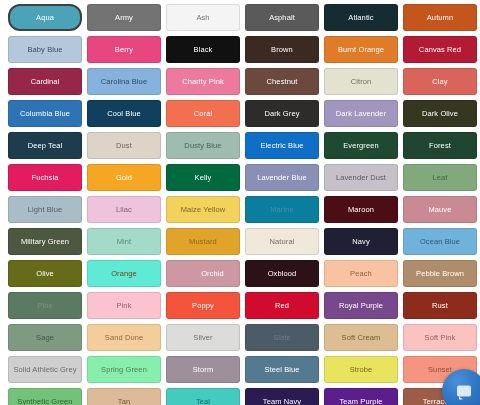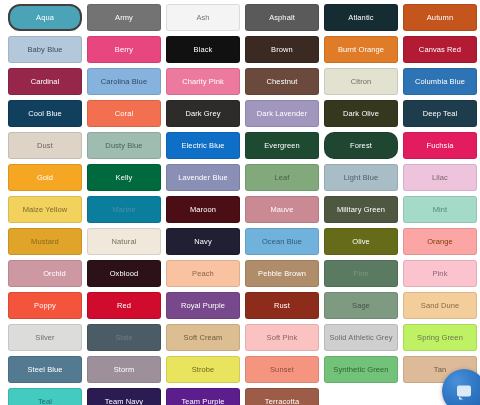--- a/index.html
+++ b/index.html
@@ -134,20 +134,23 @@
     </div>
     <div class="swatch" style="background: rgb(236, 122, 158);">
       <span class="swatch-label" style="color: rgb(255, 255, 255);">Charity Pink</span>
     </div>
     <div class="swatch" style="background: rgb(107, 74, 61);">
       <span class="swatch-label" style="color: rgb(255, 255, 255);">Chestnut</span>
     </div>
     <div class="swatch" style="background: rgb(227, 226, 208);">
       <span class="swatch-label" style="color: rgb(110, 110, 94);">Citron</span>
     </div>
+    <div class="swatch" style="background: rgb(217, 101, 90);">
+      <span class="swatch-label" style="color: rgb(255, 255, 255);">Clay</span>
+    </div>
     <div class="swatch" style="background: rgb(46, 116, 181);">
       <span class="swatch-label" style="color: rgb(255, 255, 255);">Columbia Blue</span>
     </div>
     <div class="swatch" style="background: rgb(17, 63, 94);">
       <span class="swatch-label" style="color: rgb(255, 255, 255);">Cool Blue</span>
     </div>
     <div class="swatch" style="background: rgb(242, 112, 79);">
       <span class="swatch-label" style="color: rgb(255, 255, 255);">Coral</span>
     </div>
     <div class="swatch" style="background: rgb(46, 44, 43);">
@@ -167,35 +170,38 @@
     </div>
     <div class="swatch" style="background: rgb(159, 188, 176);">
       <span class="swatch-label" style="color: rgb(78, 97, 89);">Dusty Blue</span>
     </div>
     <div class="swatch" style="background: rgb(15, 111, 198);">
       <span class="swatch-label" style="color: rgb(255, 255, 255);">Electric Blue</span>
     </div>
     <div class="swatch" style="background: rgb(31, 74, 50);">
       <span class="swatch-label" style="color: rgb(255, 255, 255);">Evergreen</span>
     </div>
-    <div class="swatch" style="background: rgb(31, 70, 49); border-radius: 10px;">
+    <div class="swatch" style="background: rgb(31, 70, 49);">
       <span class="swatch-label" style="color: rgb(255, 255, 255);">Forest</span>
     </div>
     <div class="swatch" style="background: rgb(227, 28, 95);">
       <span class="swatch-label" style="color: rgb(255, 255, 255);">Fuchsia</span>
     </div>
     <div class="swatch" style="background: rgb(245, 166, 35);">
       <span class="swatch-label" style="color: rgb(255, 255, 255);">Gold</span>
     </div>
     <div class="swatch" style="background: rgb(0, 105, 62);">
       <span class="swatch-label" style="color: rgb(255, 255, 255);">Kelly</span>
     </div>
     <div class="swatch" style="background: rgb(138, 143, 181);">
       <span class="swatch-label" style="color: rgb(255, 255, 255);">Lavender Blue</span>
     </div>
+    <div class="swatch" style="background: rgb(198, 192, 201);">
+      <span class="swatch-label" style="color: rgb(95, 88, 95);">Lavender Dust</span>
+    </div>
     <div class="swatch" style="background: rgb(129, 169, 124);">
       <span class="swatch-label" style="color: rgb(74, 94, 71);">Leaf</span>
     </div>
     <div class="swatch" style="background: rgb(169, 189, 199);">
       <span class="swatch-label" style="color: rgb(77, 93, 102);">Light Blue</span>
     </div>
     <div class="swatch" style="background: rgb(238, 196, 220);">
       <span class="swatch-label" style="color: rgb(125, 95, 112);">Lilac</span>
     </div>
     <div class="swatch" style="background: rgb(242, 209, 92);">
@@ -224,21 +230,21 @@
     </div>
     <div class="swatch" style="background: rgb(32, 31, 52);">
       <span class="swatch-label" style="color: rgb(255, 255, 255);">Navy</span>
     </div>
     <div class="swatch" style="background: rgb(113, 178, 221);">
       <span class="swatch-label" style="color: rgb(47, 90, 120);">Ocean Blue</span>
     </div>
     <div class="swatch" style="background: rgb(101, 107, 24);">
       <span class="swatch-label" style="color: rgb(255, 255, 255);">Olive</span>
     </div>
-    <div class="swatch" style="background: #fca5a5;">
+    <div class="swatch" style="background: #5eead4;">
       <span class="swatch-label" style="color: rgb(122, 63, 4);">Orange</span>
     </div>
     <div class="swatch" style="background: rgb(206, 152, 162); padding-left: 19px;">
       <span class="swatch-label" style="color: rgb(255, 255, 255);">Orchid</span>
     </div>
     <div class="swatch" style="background: rgb(44, 17, 25);">
       <span class="swatch-label" style="color: rgb(255, 255, 255);">Oxblood</span>
     </div>
     <div class="swatch" style="background: rgb(249, 195, 162);">
       <span class="swatch-label" style="color: rgb(138, 99, 69);">Peach</span>
@@ -278,28 +284,28 @@
     </div>
     <div class="swatch" style="background: rgb(220, 190, 146); justify-content: center;">
       <span class="swatch-label" style="color: rgb(111, 92, 61);">Soft Cream</span>
     </div>
     <div class="swatch" style="background: rgb(251, 194, 194);">
       <span class="swatch-label" style="color: rgb(138, 99, 99);">Soft Pink</span>
     </div>
     <div class="swatch" style="background: rgb(207, 207, 207);">
       <span class="swatch-label" style="color: rgb(106, 106, 106);">Solid Athletic Grey</span>
     </div>
-    <div class="swatch" style="background: #bef264;">
+    <div class="swatch" style="background: #86efac;">
       <span class="swatch-label" style="color: rgb(105, 118, 75);">Spring Green</span>
+    </div>
+    <div class="swatch" style="background: rgb(158, 144, 155);">
+      <span class="swatch-label" style="color: rgb(255, 255, 255);">Storm</span>
     </div>
     <div class="swatch" style="background: rgb(84, 122, 146);">
       <span class="swatch-label" style="color: rgb(255, 255, 255);">Steel Blue</span>
-    </div>
-    <div class="swatch" style="background: rgb(158, 144, 155);">
-      <span class="swatch-label" style="color: rgb(255, 255, 255);">Storm</span>
     </div>
     <div class="swatch" style="background: rgb(232, 228, 93);">
       <span class="swatch-label" style="color: rgb(111, 108, 33);">Strobe</span>
     </div>
     <div class="swatch" style="background: rgb(245, 149, 128);">
       <span class="swatch-label" style="color: rgb(138, 79, 61);">Sunset</span>
     </div>
     <div class="swatch" style="background: rgb(114, 194, 121);">
       <span class="swatch-label" style="color: rgb(49, 99, 47);">Synthetic Green</span>
     </div>

